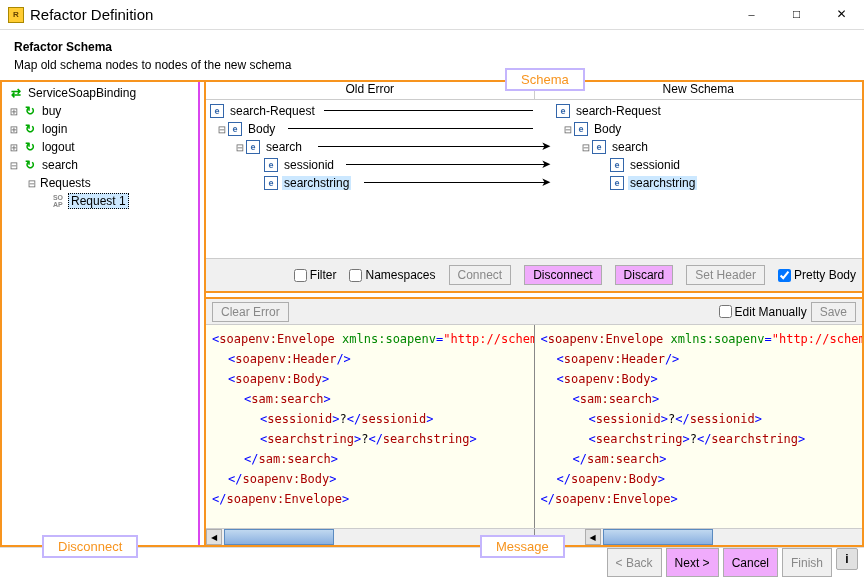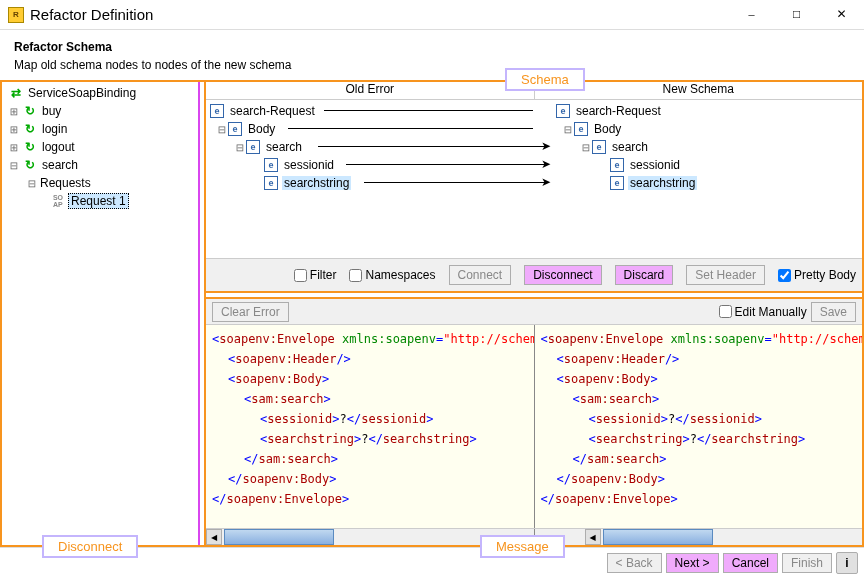--- a/index.html
+++ b/index.html
@@ -64,21 +64,21 @@
   .xml-attr { color: #ff0000; }
   .xml-text { color: #000; }
   .xml-ns { color: #008800; }
   .scrollbar-row { height: 17px; display: flex; border-top: 1px solid #ccc; }
   .hscroll { flex: 1; background: #f0f0f0; display: flex; align-items: center; position: relative; }
   .hscroll:first-child { border-right: 1px solid #888; }
   .sb-btn { width: 16px; height: 16px; background: #e1e1e1; border: 1px solid #adadad; display: flex; align-items: center; justify-content: center; font-size: 8px; }
   .sb-thumb { height: 16px; background: linear-gradient(#c0d8f0,#8ab0e0); border: 1px solid #5a8ac0; margin-left: 2px; width: 110px; }
   
   
-  .footer { height: 30px; display: flex; align-items: center; justify-content: flex-end; padding: 0 6px; gap: 4px; border-top: 1px solid #ddd; }
+  .footer { height: 30px; display: flex; justify-content: flex-end; padding: 0 6px; gap: 4px; border-top: 1px solid #ddd; }
   .info-btn { width: 22px; height: 22px; border: 1px solid #adadad; background: #e1e1e1; display: flex; align-items: center; justify-content: center; font-weight: bold; border-radius: 2px; }
   
   
   .annot { position: absolute; border: 2px solid #c4b5fd; background: #fff; color: #f7941e; padding: 2px 14px; font-size: 13px; font-weight: normal; z-index: 10; }
   
   .spacer { flex: 1; }
 </style>
 </head>
 <body>
 

